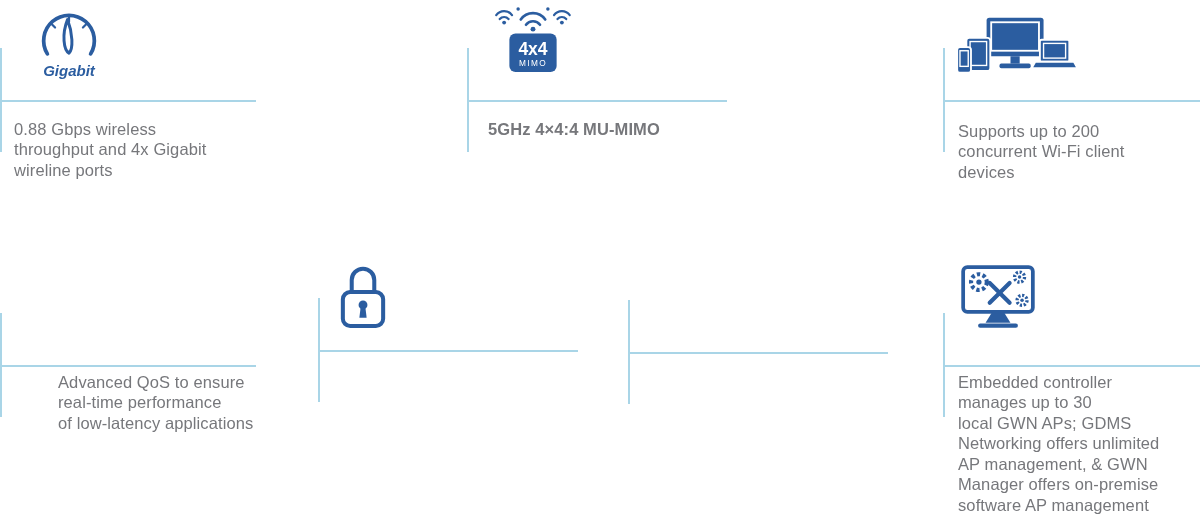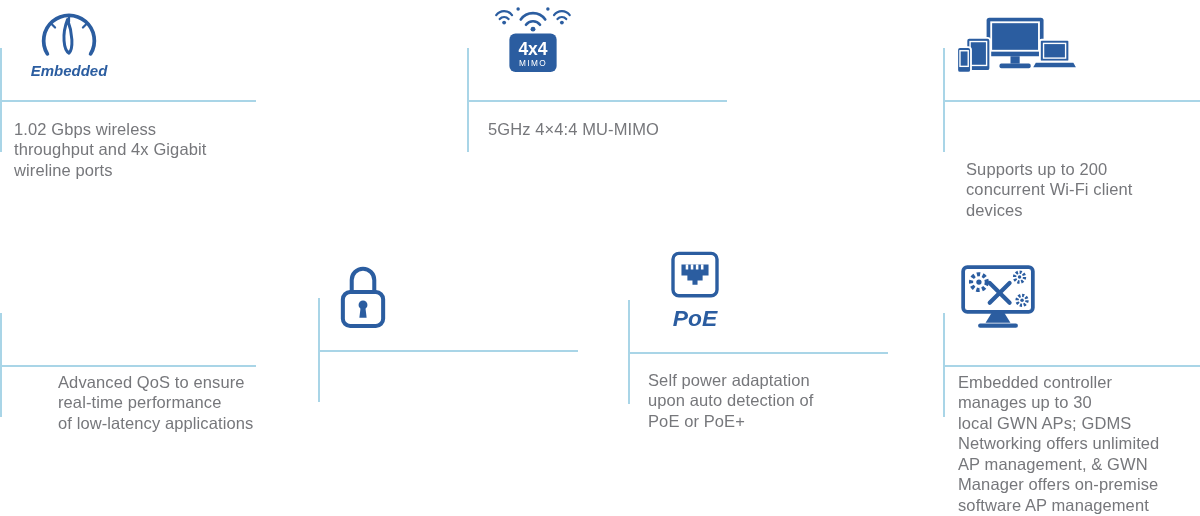--- a/index.html
+++ b/index.html
@@ -41,22 +41,22 @@
   <div class="feature" style="left:0;top:0;width:256px;height:250px;">
     <span class="vline" style="top:48px;height:104px;"></span>
     <span class="hline" style="top:100px;width:256px;"></span>
     <div class="icon" style="left:28px;top:6px;">
       <svg viewBox="0 0 110 80" width="82" height="60">
         <path class="s w5" stroke-linecap="round" d="M26,64 A34,34 0 1 1 84,64"></path>
         <path class="s w3" stroke-linecap="round" d="M55,14 V21 M31.6,24 L36.3,28.7 M78.4,24 L73.7,28.7"></path>
         <path class="s w4" stroke-linejoin="round" d="M55,63 C48,59 45,38 53,18 C60,36 61,57 55,63 Z"></path>
       </svg>
     </div>
-    <div class="icon-label" style="left:26px;top:63px;width:86px;">Embedded</div>
-    <div class="ftext" style="left:14px;top:119px;">1.02 Gbps wireless
+    <div class="icon-label" style="left:26px;top:63px;width:86px;">Gigabit</div>
+    <div class="ftext" style="left:14px;top:119px;">0.88 Gbps wireless
 throughput and 4x Gigabit
 wireline ports</div>
   </div>
 
   <div class="feature" style="left:467px;top:0;width:260px;height:250px;">
     <span class="vline" style="top:48px;height:104px;"></span>
     <span class="hline" style="top:100px;width:260px;"></span>
     <div class="icon" style="left:22px;top:2px;">
       <svg viewBox="0 0 100 88" width="88" height="77">
         <path class="s w3" stroke-linecap="round" d="M36,20 A17,17 0 0 1 64,20"></path>
@@ -68,42 +68,42 @@
         <path class="s w25" stroke-linecap="round" d="M74,15 A11,11 0 0 1 92,15"></path>
         <path class="s w25" stroke-linecap="round" d="M78,19.5 A6.5,6.5 0 0 1 88,19.5"></path>
         <circle class="f" cx="83" cy="23.5" r="2.2"></circle>
         <circle class="f" cx="33" cy="8" r="2"></circle>
         <circle class="f" cx="67" cy="8" r="2"></circle>
         <rect class="f" x="23" y="36" width="54" height="44" rx="7"></rect>
         <text class="fw" x="50" y="60" text-anchor="middle" font-size="20" font-weight="bold">4x4</text>
         <text class="fw" x="50" y="73" text-anchor="middle" font-size="9.5" letter-spacing="1.5">MIMO</text>
       </svg>
     </div>
-    <div class="ftext" style="left:21px;top:119px;">5GHz 4×4:4 MU-MIMO</div>
+    <div class="ftext" style="left:21px;top:119px;font-weight:bold;">5GHz 4×4:4 MU-MIMO</div>
   </div>
 
   <div class="feature" style="left:943px;top:0;width:257px;height:250px;">
     <span class="vline" style="top:48px;height:104px;"></span>
     <span class="hline" style="top:100px;width:257px;"></span>
     <div class="icon" style="left:12px;top:14px;">
       <svg viewBox="0 0 132 86" width="122" height="79">
         <rect class="f" x="34" y="4" width="62" height="42" rx="3"></rect>
         <rect class="sw w2" fill="none" x="39" y="9" width="52" height="31"></rect>
         <rect class="f" x="60" y="46" width="10" height="8"></rect>
         <rect class="f" x="48" y="54" width="34" height="5" rx="2"></rect>
         <rect class="f sw w2" x="92" y="28" width="32" height="24" rx="2"></rect>
         <rect class="sw" fill="none" stroke-width="1.5" x="96" y="32" width="24" height="16"></rect>
         <path class="f sw w2" d="M87,52 h42 l4,7 h-50 z"></path>
         <rect class="f sw w2" x="12" y="26" width="26" height="36" rx="3"></rect>
         <rect class="sw" fill="none" stroke-width="1.5" x="16" y="30" width="18" height="26"></rect>
         <rect class="f sw w2" x="2" y="36" width="15" height="28" rx="3"></rect>
         <rect class="sw" fill="none" stroke-width="1.5" x="5" y="40" width="9" height="17"></rect>
       </svg>
     </div>
-    <div class="ftext" style="left:23px;top:121px;margin-top:38px;">Supports up to 200
+    <div class="ftext" style="left:15px;top:121px;">Supports up to 200
 concurrent Wi-Fi client
 devices</div>
   </div>
 
   <div class="feature" style="left:0;top:255px;width:256px;height:260px;">
     <span class="vline" style="top:58px;height:104px;"></span>
     <span class="hline" style="top:110px;width:256px;"></span>
     <div class="ftext" style="left:14px;top:117px;margin-left:44px;">Advanced QoS to ensure
 real-time performance
 of low-latency applications</div>
@@ -118,34 +118,20 @@
         <rect class="s w5" x="11" y="42" width="50" height="42" rx="9"></rect>
         <circle class="f" cx="36" cy="58" r="5.5"></circle>
         <path class="f" d="M33,61 L31.5,74 h9 L39,61 z"></path>
       </svg>
     </div>
   </div>
 
   <div class="feature" style="left:628px;top:248px;width:260px;height:260px;">
     <span class="vline" style="top:52px;height:104px;"></span>
     <span class="hline" style="top:104px;width:260px;"></span>
-    <div class="icon" style="left:34px;top:2px;">
-      <svg viewBox="0 0 78 98" width="66" height="83">
-        <rect class="s w4" x="13" y="4" width="52" height="50" rx="7"></rect>
-        <path class="f" d="M23,17 h32 v13 h-7 v6 h-6 v5 h-6 v-5 h-6 v-6 h-7 z"></path>
-        <rect class="fw" x="28" y="17" width="3" height="6"></rect>
-        <rect class="fw" x="34" y="17" width="3" height="6"></rect>
-        <rect class="fw" x="40" y="17" width="3" height="6"></rect>
-        <rect class="fw" x="46" y="17" width="3" height="6"></rect>
-        <text class="f" x="39" y="90" text-anchor="middle" font-size="27" font-weight="bold" font-style="italic">PoE</text>
-      </svg>
-    </div>
-    <div class="ftext" style="left:20px;top:122px;">Self power adaptation
-upon auto detection of
-PoE or PoE+</div>
   </div>
 
   <div class="feature" style="left:943px;top:255px;width:257px;height:261px;">
     <span class="vline" style="top:58px;height:104px;"></span>
     <span class="hline" style="top:110px;width:257px;"></span>
     <div class="icon" style="left:15px;top:8px;">
       <svg viewBox="0 0 96 88" width="80" height="73">
         <rect class="s w45" x="6" y="5" width="84" height="54" rx="5"></rect>
         <path class="f" d="M41,59 l-8,13 h30 l-8,-13 z"></path>
         <rect class="f" x="24" y="73" width="48" height="5" rx="2.5"></rect>

